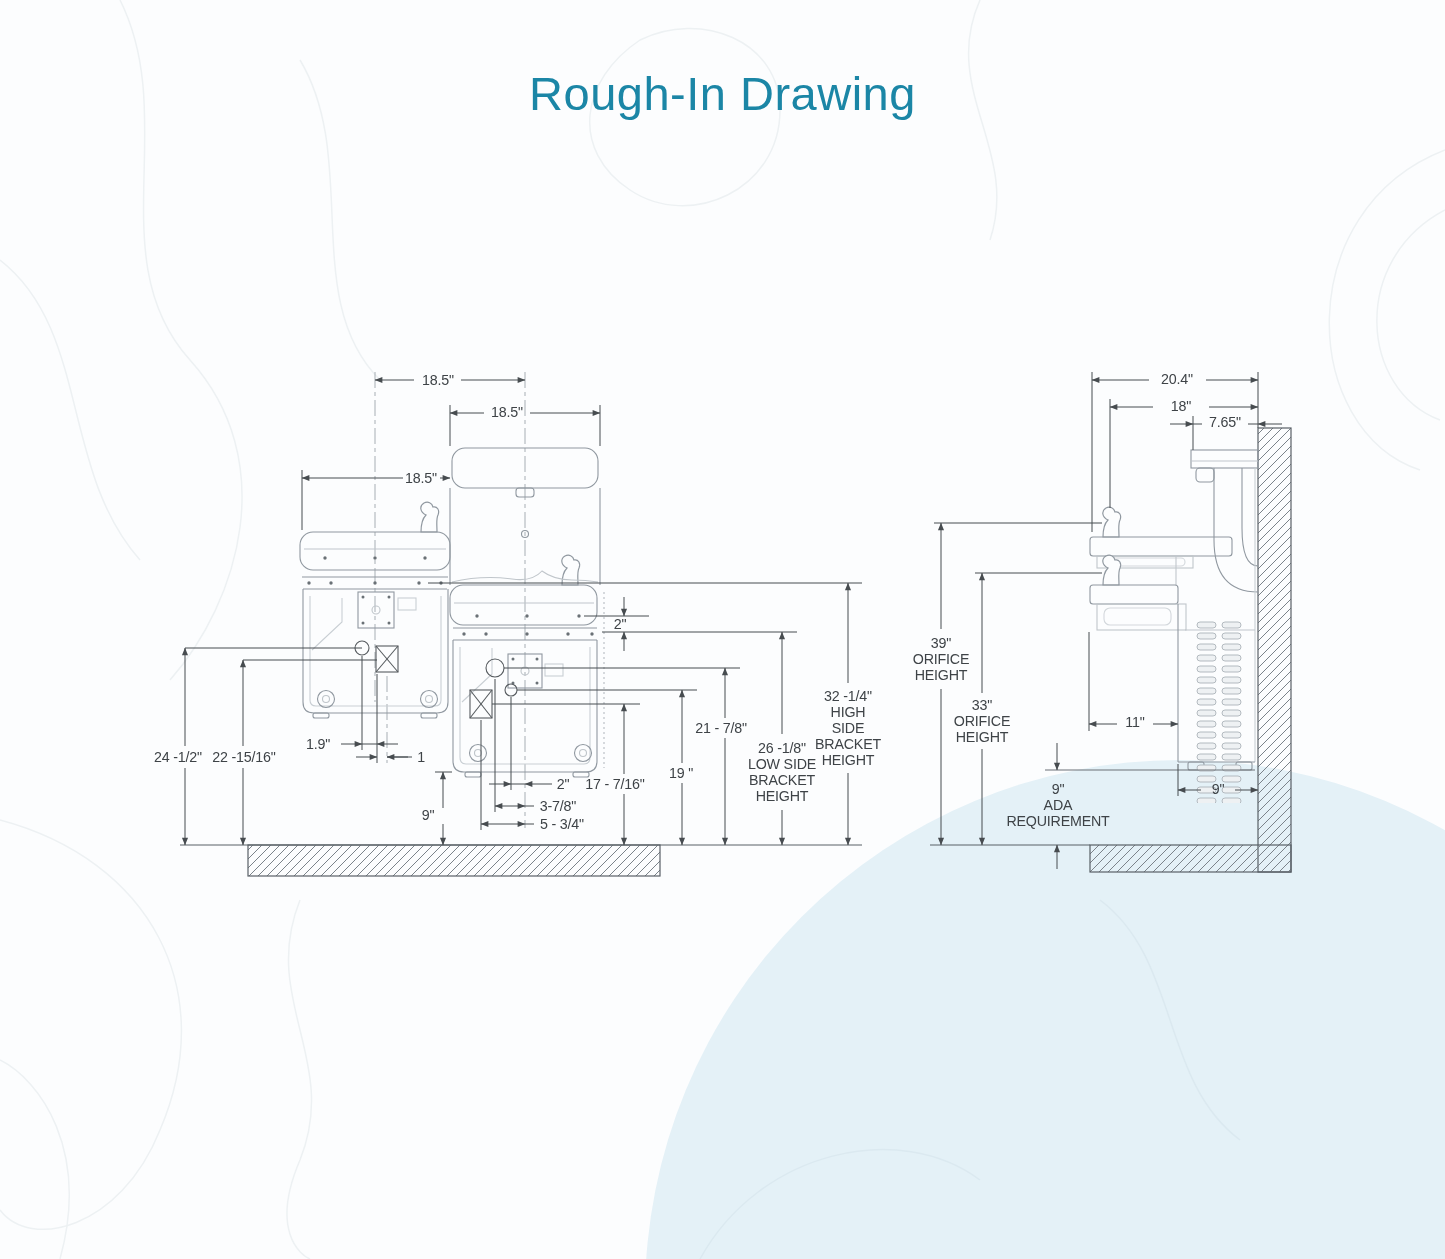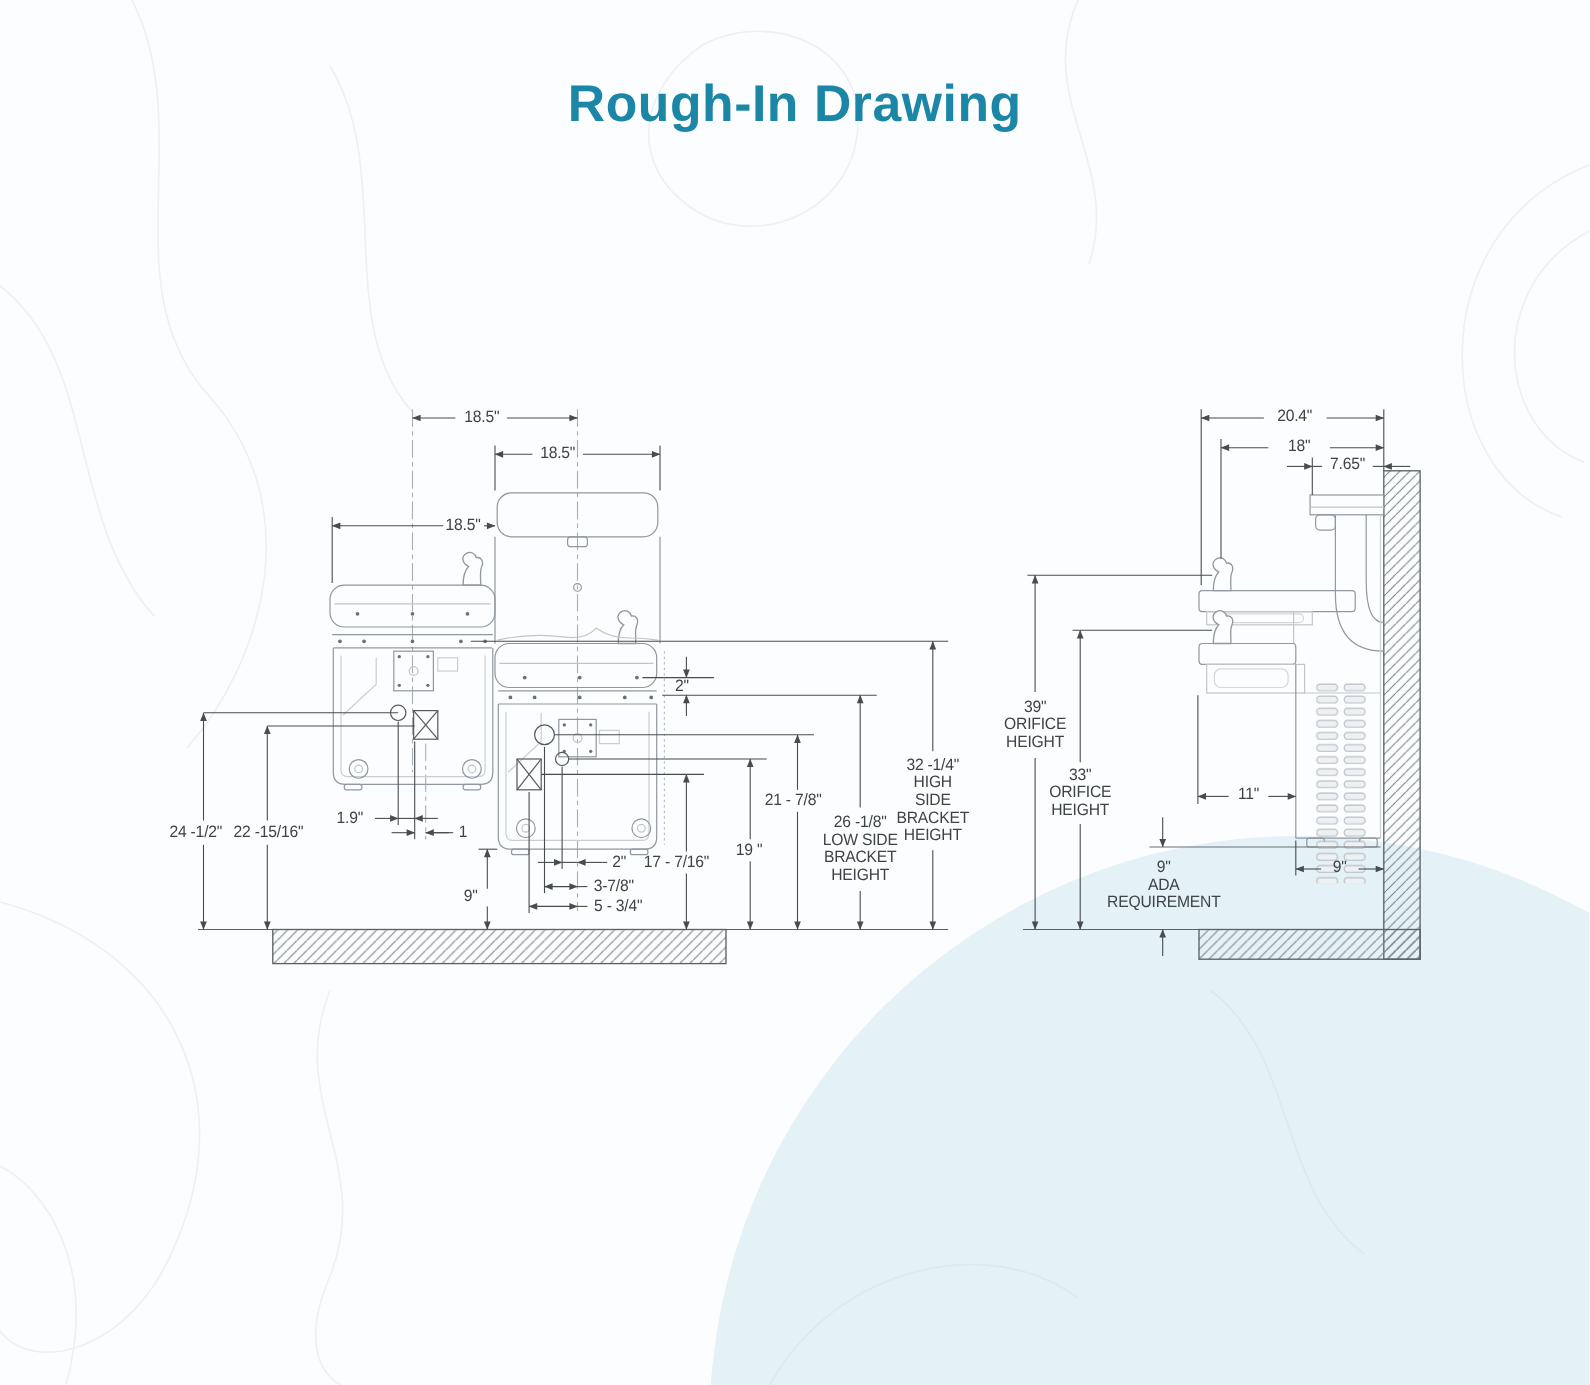--- a/index.html
+++ b/index.html
@@ -1,19 +1,19 @@
 <!DOCTYPE html>
 <html><head>
 <meta charset="utf-8">
 <style>
   html,body{margin:0;padding:0;}
   body{width:1445px;height:1259px;overflow:hidden;background:#fcfdfe;font-family:"Liberation Sans",sans-serif;}
   .page{position:relative;width:1445px;height:1259px;}
   .page-title{position:absolute;left:0;top:66px;width:100%;text-align:center;
-    font-size:47px;font-weight:700;letter-spacing:.5px;color:#1b86a6;}
+    font-size:47px;font-weight:400;letter-spacing:.5px;color:#1b86a6;}
   svg.drawing{position:absolute;left:0;top:0;}
   .labels{position:absolute;left:0;top:0;width:100%;height:100%;pointer-events:none;}
   .dim{position:absolute;transform:translate(-50%,-50%) scaleX(.95);white-space:pre-line;
     text-align:center;font-size:15px;line-height:1.07;color:#3e4347;letter-spacing:-.2px;}
 </style>
 </head>
 <body>
 
 <div class="page">
 

